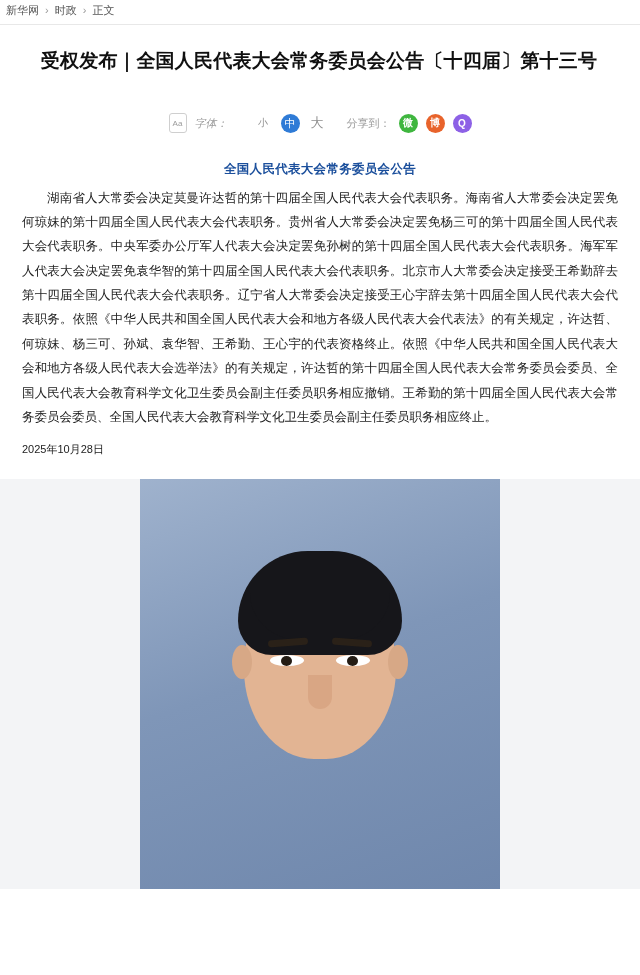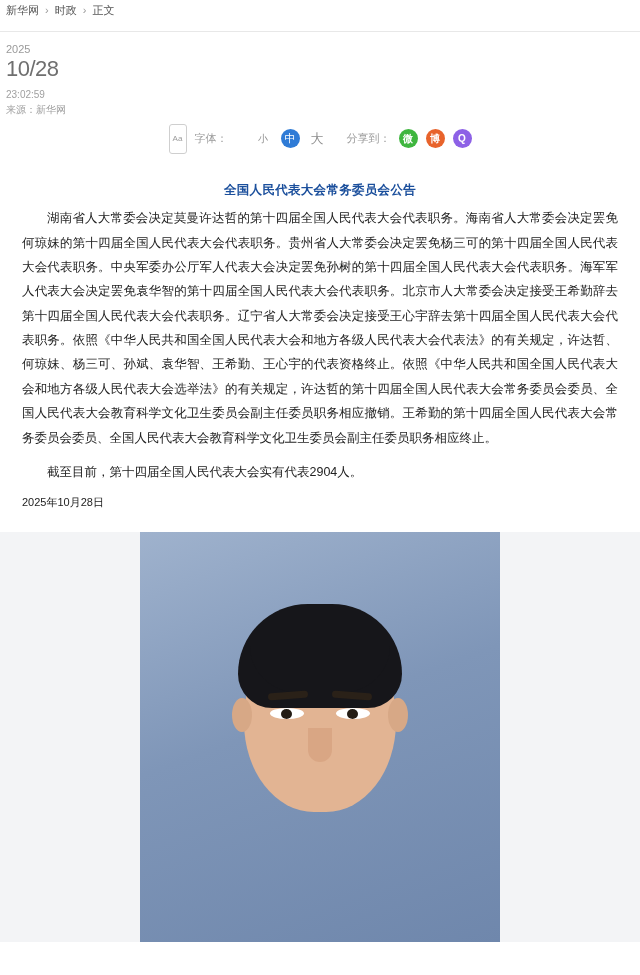--- a/index.html
+++ b/index.html
@@ -14,21 +14,21 @@
     width: 640px;
     position: relative;
     background: #fff;
     overflow: hidden;
   }
 
   
   .breadcrumb {
     font-size: 11px;
     color: #555;
-    padding: 4px 6px 14px 6px;
+    padding: 4px 6px 7px 6px;
     border-bottom: 1px solid #e8e8e8;
     line-height: 1.2;
   }
   .breadcrumb span { color: #555; }
   .breadcrumb .sep { margin: 0 3px; color: #999; }
 
   
   .header {
     display: flex;
     align-items: flex-start;
@@ -85,27 +85,27 @@
     justify-content: center;
     gap: 8px;
     padding: 2px 0 10px 0;
     font-size: 11px;
     color: #999;
   }
   .font-label-icon {
     display: inline-flex;
     align-items: center;
     justify-content: center;
-    width: 18px; height: 30px;
+    width: 18px; height: 20px;
     border: 1px solid #cfcfcf;
     border-radius: 3px;
     font-size: 8px;
     color: #9b9b9b;
   }
-  .font-label { color: #9b9b9b; margin-right: 18px; }
+  .font-label { color: #9b9b9b; margin-right: 18px; font-style: italic; }
   .sizebtn {
     width: 19px; height: 19px;
     border-radius: 50%;
     display: inline-flex;
     align-items: center;
     justify-content: center;
     font-size: 11px;
     color: #8e8e8e;
     border: 1px solid transparent;
   }
@@ -285,45 +285,41 @@
 
   <div class="breadcrumb">
     <span>新华网</span>
     <span class="sep">›</span>
     <span>时政</span>
     <span class="sep">›</span>
     <span>正文</span>
   </div>
 
   <div class="header">
-    <div class="datebox">
-      <div class="year">2025</div>
-      <div class="md">10/28</div>
-      <div class="time">23:02:59</div>
-      <div class="source">来源：新华网</div>
+    <div class="titlewrap">
+      <h1 class="title">受权发布｜全国人民代表大会常务委员会公告〔十四届〕第十三号</h1>
     </div>
   </div>
 
   <div class="toolbar">
     <span class="font-label-icon">Aa</span>
     <span class="font-label">字体：</span>
     <span class="sizebtn sm">小</span>
     <span class="sizebtn active">中</span>
     <span class="sizebtn lg">大</span>
     <span class="share-label">分享到：</span>
     <span class="share-ico ico-wechat">微</span>
     <span class="share-ico ico-weibo">博</span>
     <span class="share-ico ico-qq">Q</span>
   </div>
 
   <div class="article">
     <div class="doc-head">全国人民代表大会常务委员会公告</div>
 
     <p class="para">湖南省人大常委会决定莫曼许达哲的第十四届全国人民代表大会代表职务。海南省人大常委会决定罢免何琼妹的第十四届全国人民代表大会代表职务。贵州省人大常委会决定罢免杨三可的第十四届全国人民代表大会代表职务。中央军委办公厅军人代表大会决定罢免孙树的第十四届全国人民代表大会代表职务。海军军人代表大会决定罢免袁华智的第十四届全国人民代表大会代表职务。北京市人大常委会决定接受王希勤辞去第十四届全国人民代表大会代表职务。辽宁省人大常委会决定接受王心宇辞去第十四届全国人民代表大会代表职务。依照《中华人民共和国全国人民代表大会和地方各级人民代表大会代表法》的有关规定，许达哲、何琼妹、杨三可、孙斌、袁华智、王希勤、王心宇的代表资格终止。依照《中华人民共和国全国人民代表大会和地方各级人民代表大会选举法》的有关规定，许达哲的第十四届全国人民代表大会常务委员会委员、全国人民代表大会教育科学文化卫生委员会副主任委员职务相应撤销。王希勤的第十四届全国人民代表大会常务委员会委员、全国人民代表大会教育科学文化卫生委员会副主任委员职务相应终止。</p>
-    <p class="para compact">截至目前，第十四届全国人民代表大会实有代表2904人。</p>
 
     <div class="sig-date">2025年10月28日</div>
   </div>
 
   <div class="photo">
     <div class="photo-inner">
 
       <div class="neck"></div>
       <div class="head"></div>
       <div class="ear-l"></div>

